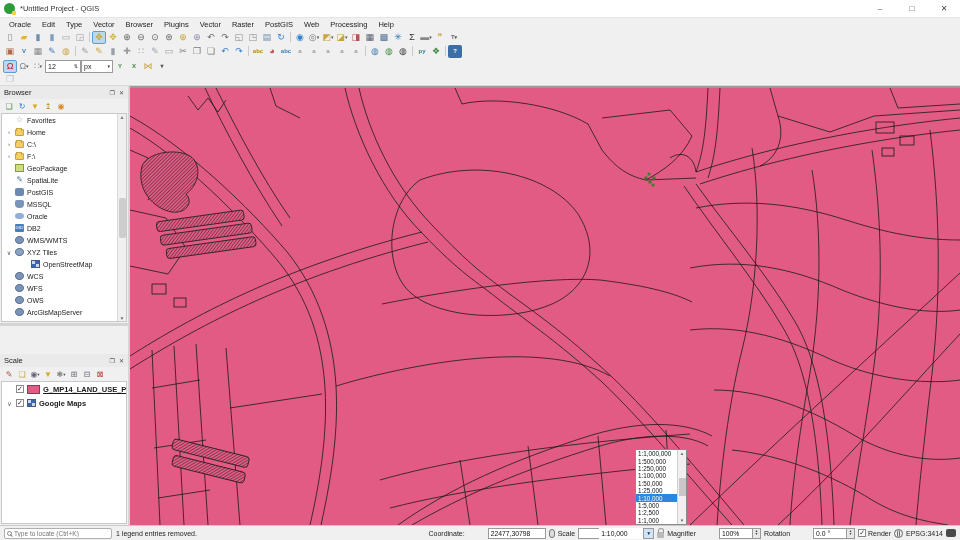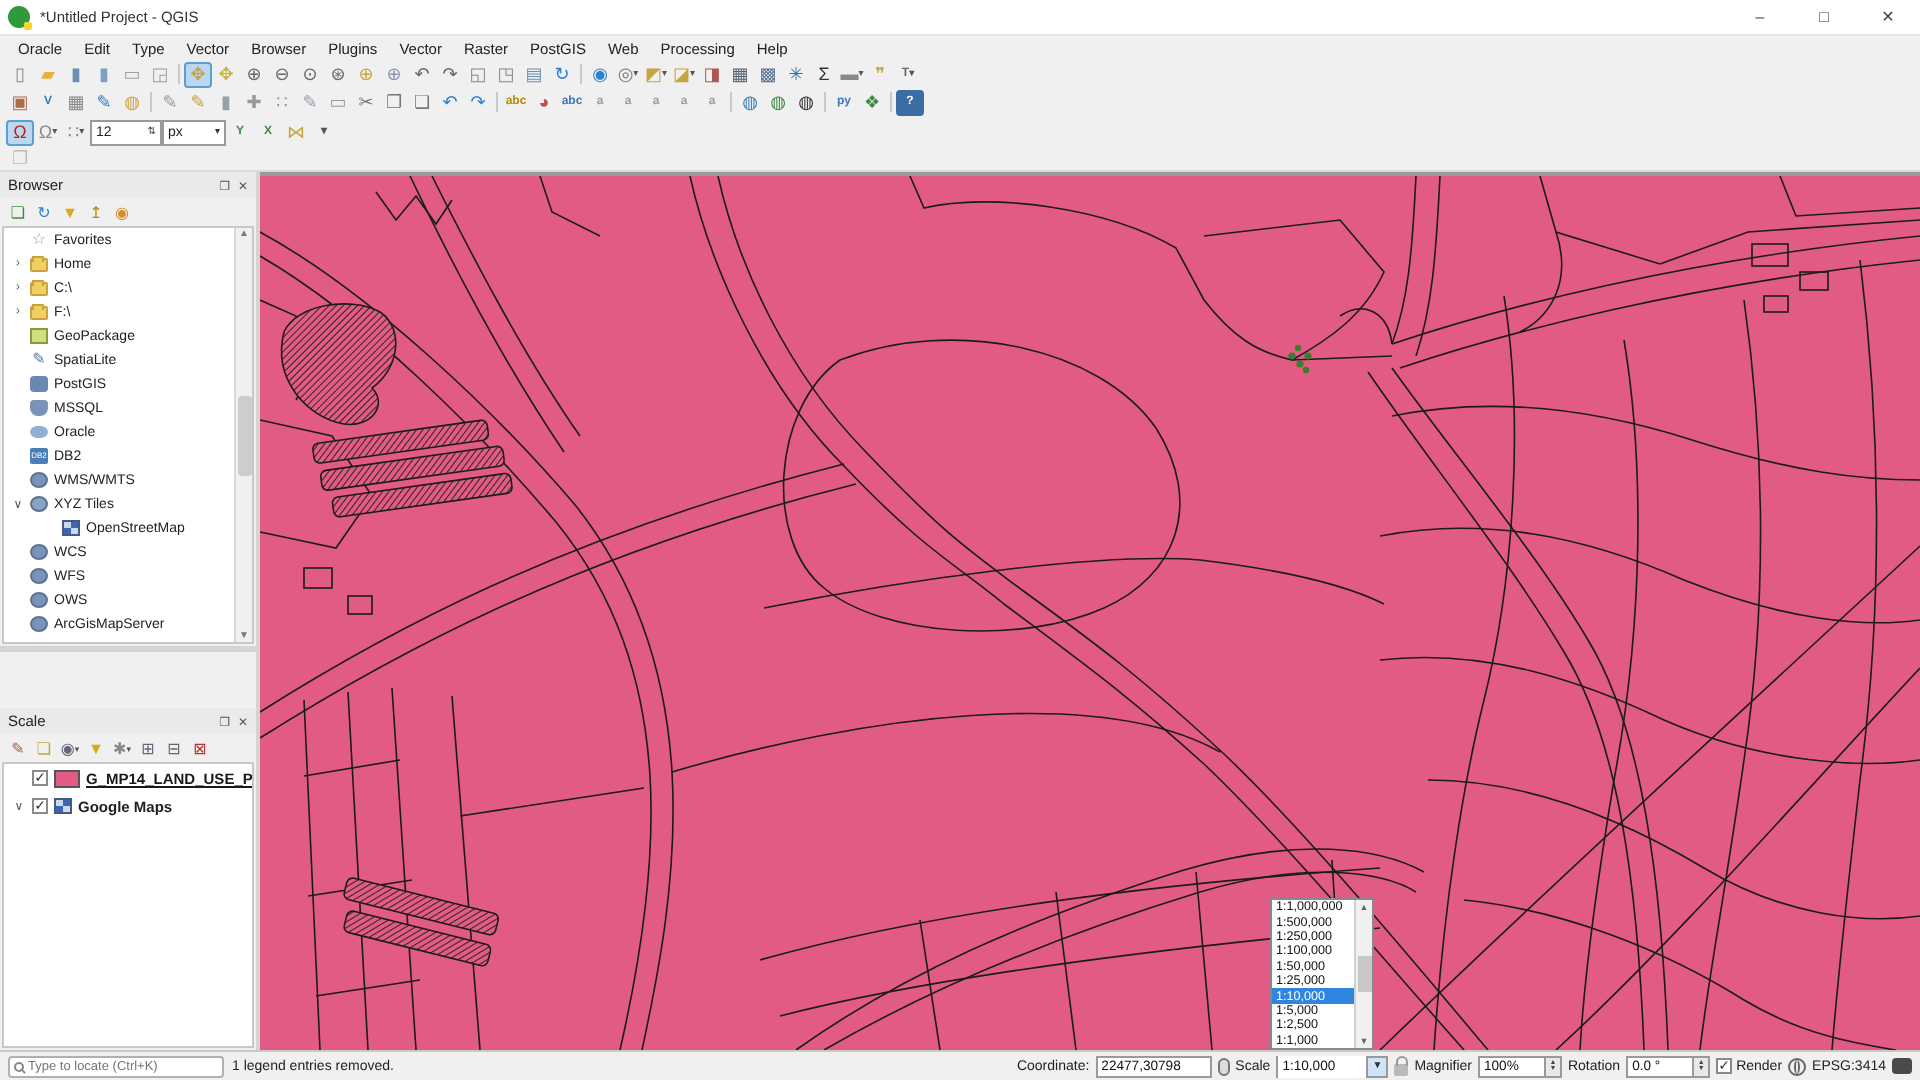--- a/index.html
+++ b/index.html
@@ -70,21 +70,21 @@
   .opt.sel { background:var(--accent); color:#fff; }
   .popup-scroll { width:9px; background:#f0f0f0; border-left:1px solid #d0d0d0; display:flex; flex-direction:column; align-items:center; justify-content:space-between; font-size:4.5px; color:#666; padding:1px 0; }
   .popup-scroll .thumb { width:7px; flex:0 0 18px; background:#c8c8c8; }
   .statusbar { height:15px; background:#f0f0f0; border-top:1px solid #c9c9c9; display:flex; align-items:center; padding:0 4px; gap:4px; font-size:7px; color:#222; }
   .locate { width:108px; height:11px; background:#fff; border:1px solid #b0b0b0; border-radius:2px; display:flex; align-items:center; padding:0 2px; gap:2px; }
   .lens { width:5px; height:5px; border:1px solid #888; border-radius:50%; position:relative; flex:0 0 5px; }
   .lens::after { content:""; position:absolute; width:3px; height:1px; background:#888; transform:rotate(45deg); right:-2px; bottom:-1px; }
   .locate input { border:none; outline:none; width:100%; font-size:6.5px; color:#888; font-family:"Liberation Sans",sans-serif; background:transparent; }
   .sb-msg { color:#222; }
   .sb-right { margin-left:auto; display:flex; align-items:center; gap:3px; }
-  .sb-input { height:11px; background:#fff; border:1px solid #9a9a9a; font-size:6.8px; padding:0 2px; font-family:"Liberation Sans",sans-serif; color:#111; }
+  .sb-input { height:11px; background:#fff; border:1px solid #9a9a9a; font-size:6.8px; padding:0 2px; font-family:"Liberation Sans",sans-serif; color:#111;margin-left:20px; }
   .w-coord { width:58px; } .w-scale { width:44px; border:none; } .w-mag { width:34px; } .w-rot { width:34px; }
   .combo { display:flex; align-items:center; height:11px; border:1px solid #9a9a9a; background:#fff; }
   .combo .cdd { width:10px; height:100%; background:#cfe4f7; border-left:1px solid #9a9a9a; display:flex; align-items:center; justify-content:center; font-size:5px; color:#234; }
   .spin { display:flex; flex-direction:column; width:8px; height:11px; border:1px solid #9a9a9a; border-left:none; background:#e8e8e8; font-size:3.5px; line-height:1; align-items:center; justify-content:center; color:#444; }
   .lock { width:7px; height:6px; background:#b9b9b9; border-radius:1px; position:relative; margin-top:3px; }
   .lock::before { content:""; position:absolute; top:-4px; left:1px; width:4px; height:4px; border:1px solid #999; border-bottom:none; border-radius:3px 3px 0 0; }
   .mouse-ic { width:6px; height:9px; border:1px solid #777; border-radius:3px; background:#ddd; }
   .globe-sb { width:9px; height:9px; border:1px solid #666; border-radius:50%; position:relative; }
   .globe-sb::before { content:""; position:absolute; inset:0; border-left:1px solid #666; border-right:1px solid #666; border-radius:50%; margin:0 2px; }
   .bubble { width:10px; height:8px; background:#4a4a4a; border-radius:2px; position:relative; }

